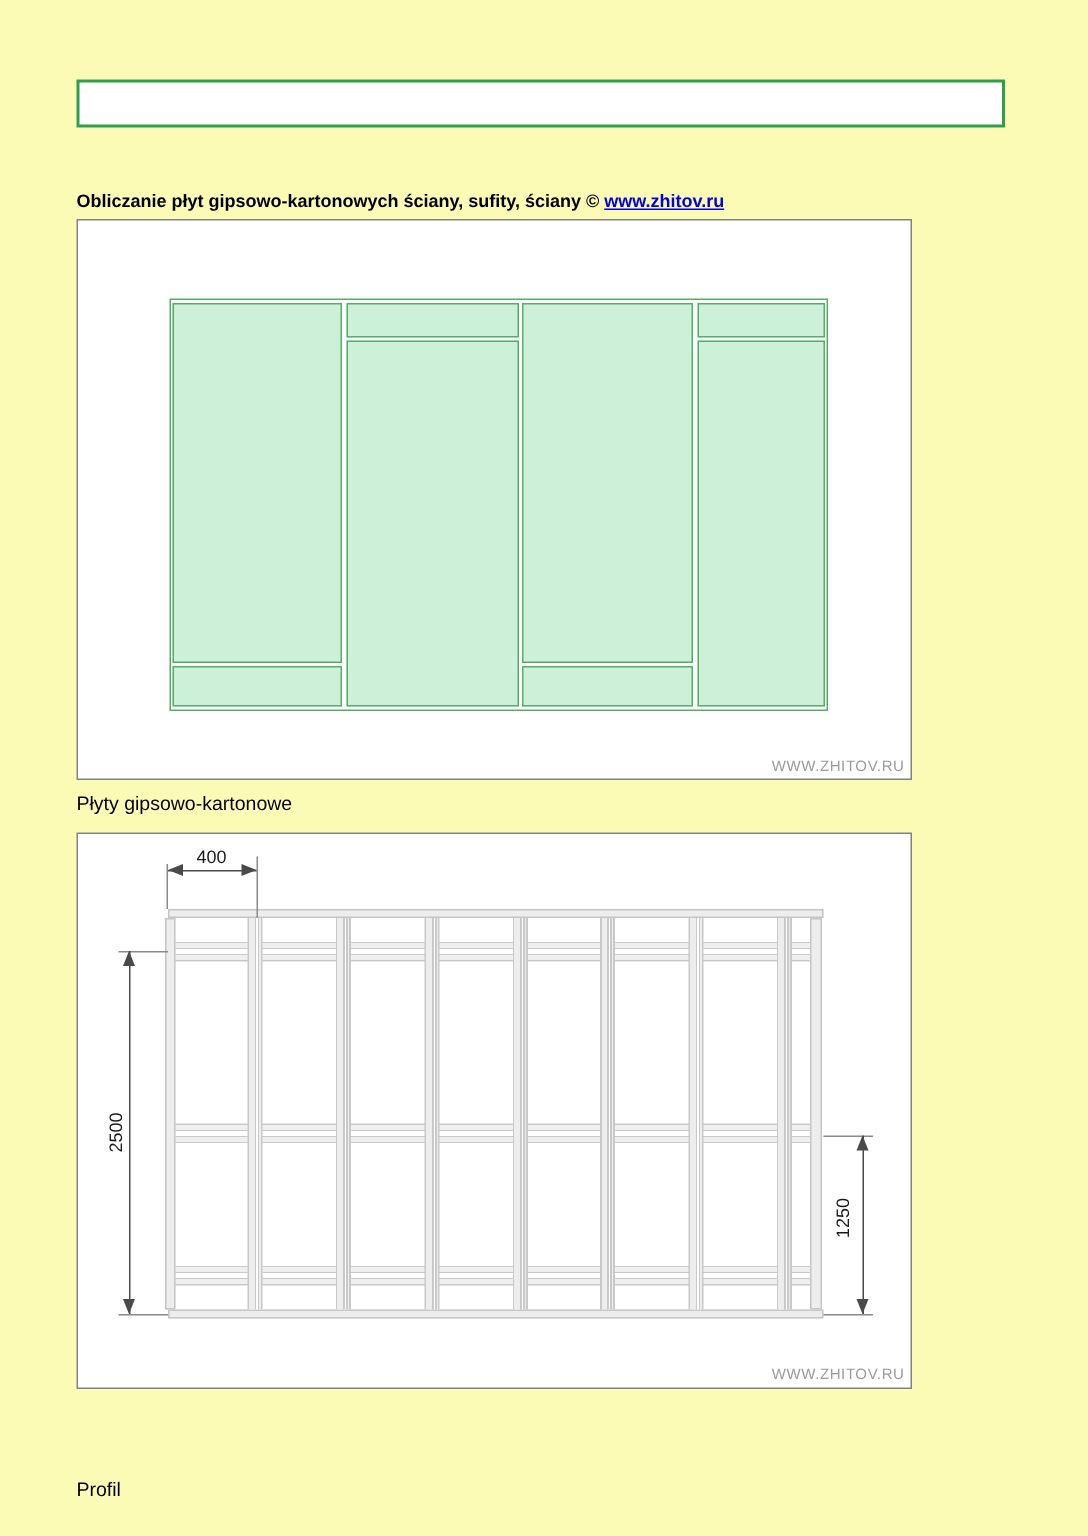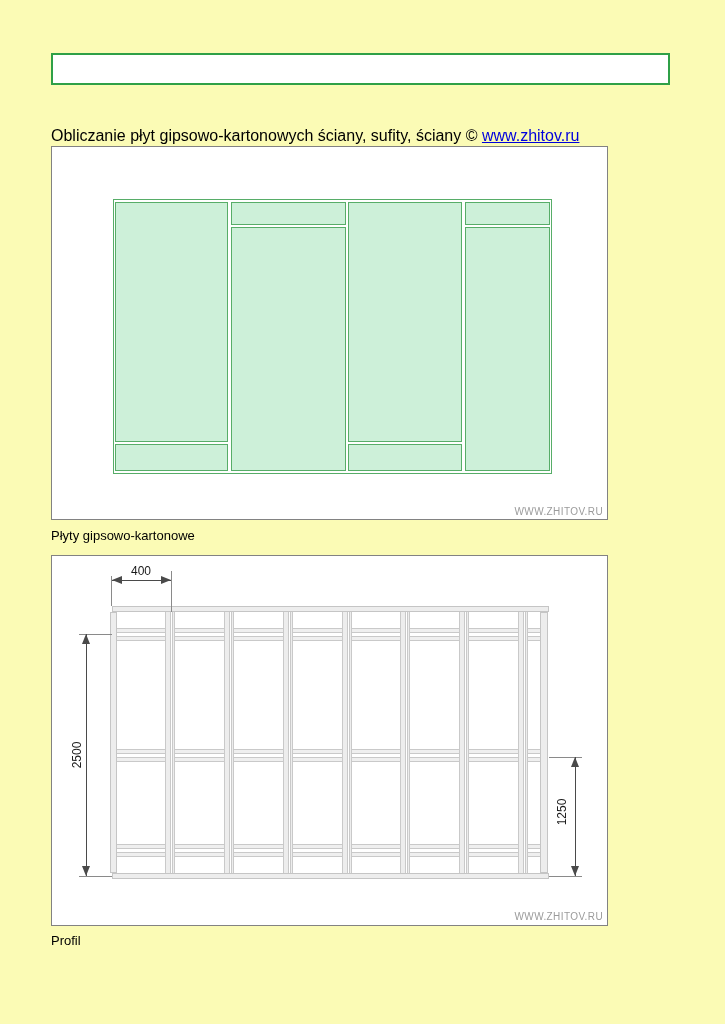--- a/index.html
+++ b/index.html
@@ -1,29 +1,29 @@
 <!DOCTYPE html>
 <html><head>
 <meta charset="utf-8">
 <style>
   html,body{margin:0;padding:0;}
   body{width:725px;height:1024px;background:#fbfbb5;font-family:"Liberation Sans",sans-serif;position:relative;overflow:hidden;}
 
   .banner{position:absolute;left:51px;top:53px;width:615px;height:28px;background:#ffffff;border:2px solid #2fa047;}
 
-  .title{position:absolute;left:51px;top:127px;font-size:16px;color:#000;}
+  .title{position:absolute;left:51px;top:127px;font-size:12px;color:#000;font-weight:bold;}
   .title a{color:#0000dd;text-decoration:underline;cursor:pointer;}
 
   .panel{position:absolute;left:51px;width:555px;background:#ffffff;border:1px solid #828282;}
   .panel1{top:146px;height:372px;}
   .panel2{top:555px;height:369px;}
 
   .caption{position:absolute;left:51px;font-size:13px;color:#000;}
   .cap1{top:528px;}
-  .cap2{top:933px;}
+  .cap2{top:985px;}
 
   .wm{position:absolute;right:4px;font-size:10px;letter-spacing:.4px;color:#9b9b9b;text-shadow:1px 1px 0 #ffffff;}
 
   
   .wall-outline{position:absolute;left:61px;top:52px;width:437px;height:273px;border:1px solid #57ad68;background:#ffffff;}
   .sheet{position:absolute;background:#cdf0d9;border:1px solid #57ad68;}
 
   
   .strip{position:absolute;background:#ededed;border:1px solid #c5c5c5;}
   .stud{position:absolute;width:10px;background:linear-gradient(to right,#c9c9c9 0 1px,#ededed 1px 5px,#c9c9c9 5px 6px,#ffffff 6px 7px,#c9c9c9 7px 8px,#ededed 8px 9px,#c9c9c9 9px 10px);}

